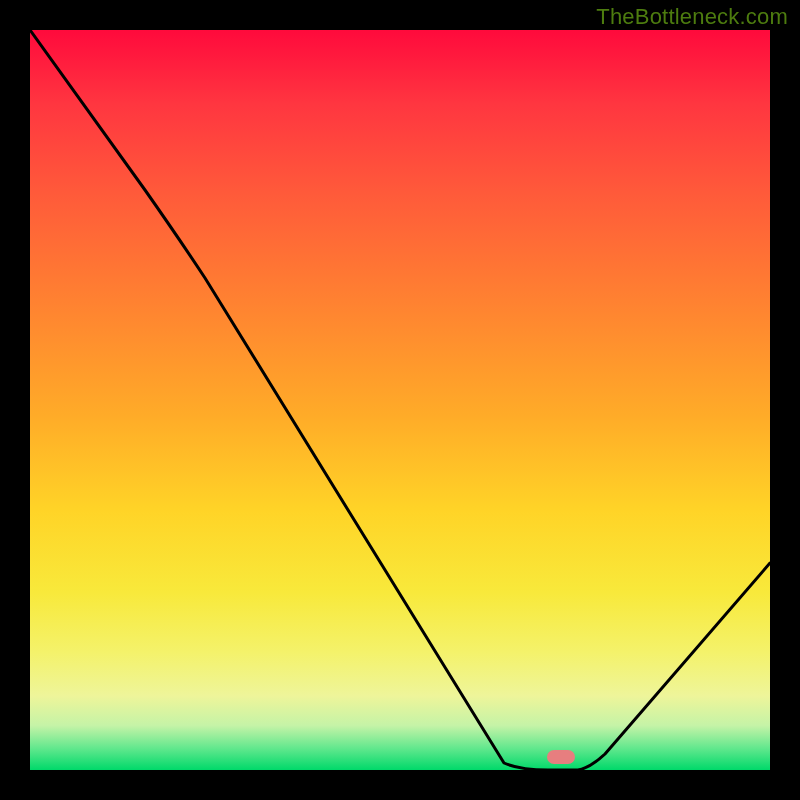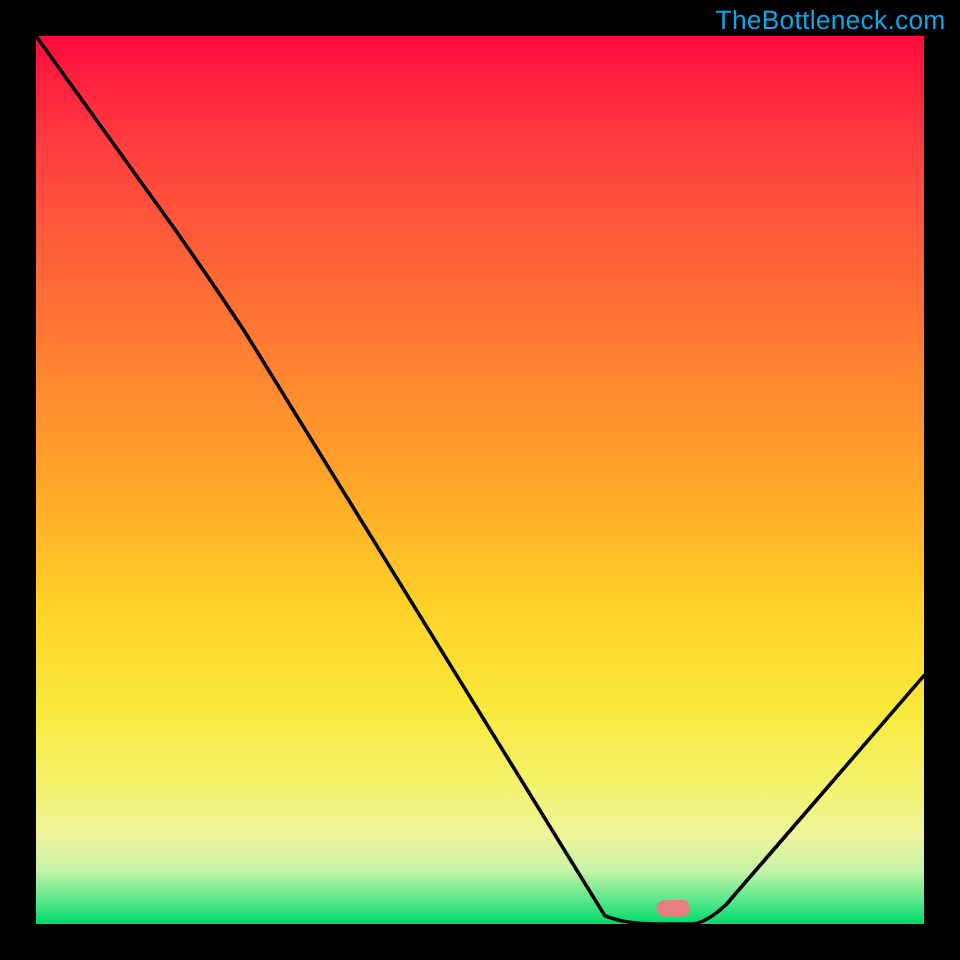--- a/index.html
+++ b/index.html
@@ -37,21 +37,21 @@
       #eef59a 90%,
       #c5f3a7 94%,
       #64e88e 97%,
       #00d96a 100%
     );
   }
   .watermark {
     position: absolute;
     top: 4px;
     right: 12px;
-    color: #0ea5e9;
+    color: #4d7c0f;
     font-size: 22px;
     font-weight: 500;
     letter-spacing: 0.2px;
     user-select: none;
   }
   svg.curve {
     position: absolute;
     left: 0;
     top: 0;
     width: 740px;

